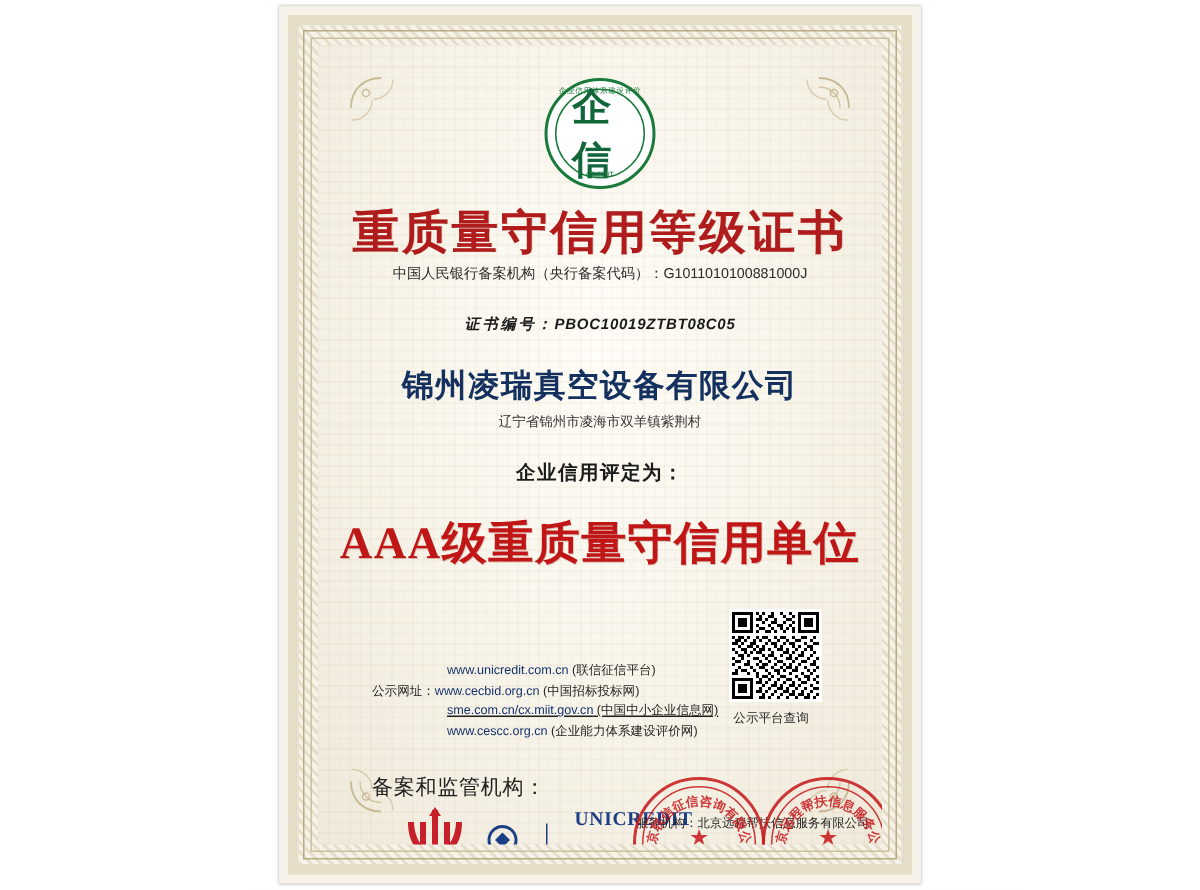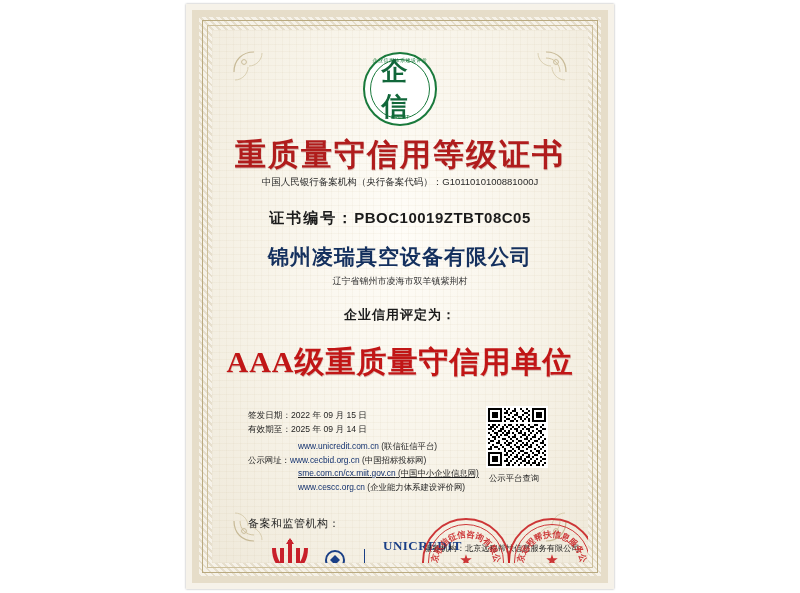--- a/index.html
+++ b/index.html
@@ -150,24 +150,25 @@
     top: 146px;
     text-align: center;
     font-size: 9.5px;
     color: #2a2a2a;
   }
   .cert-no {
     position: absolute;
     left: 0; right: 0;
     top: 179px;
     text-align: center;
-    font-size: 15px;
+    font-size: 10px;
     color: #1b1b1b;
     font-weight: bold;
     letter-spacing: 0.5px;
+    font-style: italic;
   }
   .cert-no .label { font-weight: bold; letter-spacing: 2px; }
   .company {
     position: absolute;
     left: 0; right: 0;
     top: 213px;
     text-align: center;
     font-family: "Liberation Serif", serif;
     font-weight: bold;
     font-size: 21px;
@@ -249,21 +250,21 @@
     color: #1f1f1f;
     white-space: nowrap;
     transform: translateX(-3px);
   }
 
   
   .filing-label {
     position: absolute;
     left: 36px;
     top: 486px;
-    font-size: 11px;
+    font-size: 14px;
     color: #1f1f1f;
     letter-spacing: 0.5px;
   }
   .pboc-logo {
     position: absolute;
     left: 48px;
     top: 504px;
     width: 60px;
     height: 48px;
   }
@@ -395,24 +396,20 @@
       <div class="cert-no">
         <span class="label">证书编号：</span><span>PBOC10019ZTBT08C05</span>
       </div>
 
       <div class="company">锦州凌瑞真空设备有限公司</div>
       <div class="company-addr">辽宁省锦州市凌海市双羊镇紫荆村</div>
 
       <div class="rating-label">企业信用评定为：</div>
       <div class="rating-value">AAA级重质量守信用单位</div>
 
-      <div class="details">
-        <div class="row">签发日期：2022 年  09 月  15 日</div>
-        <div class="row">有效期至：2025 年  09 月  14 日</div>
-      </div>
 
       <div class="urls">
         <div style="padding-left:50px;">
           <span class="u">www.unicredit.com.cn</span>
           <span class="note">(联信征信平台)</span>
         </div>
         <div>
           <span class="first-label">公示网址：</span><span class="u">www.cecbid.org.cn</span>
           <span class="note">(中国招标投标网)</span>
         </div>

